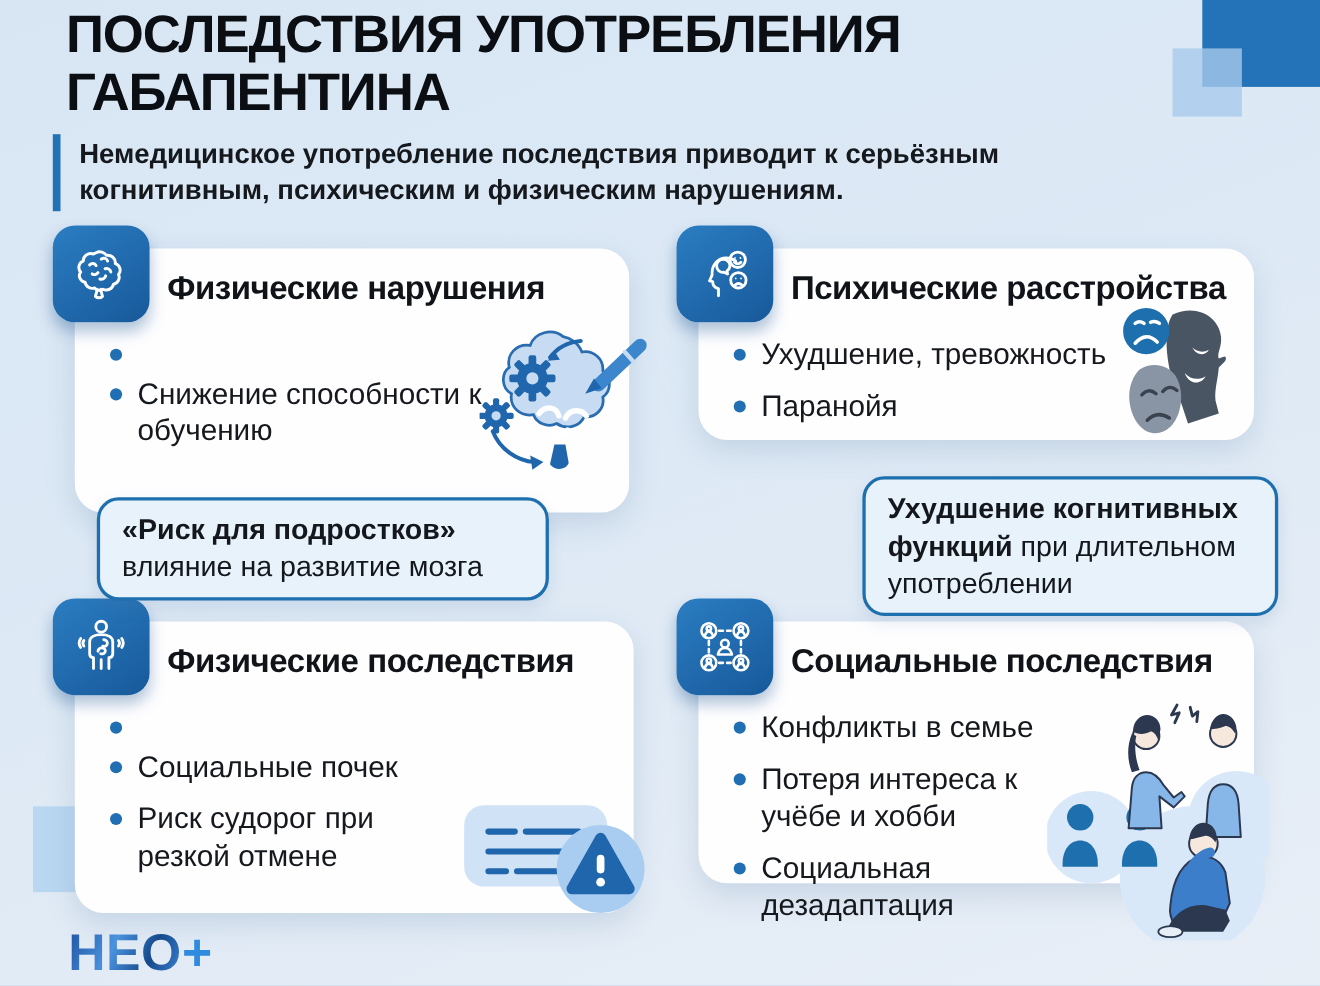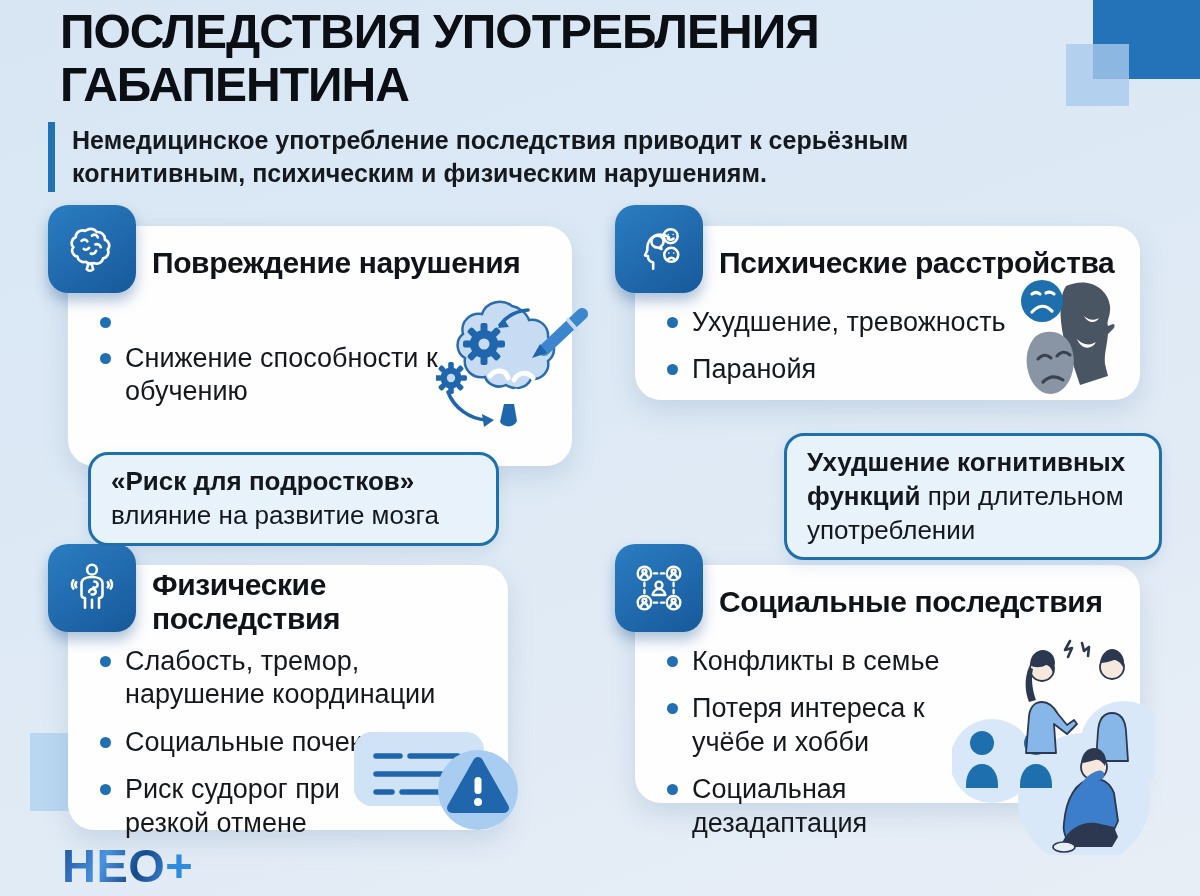--- a/index.html
+++ b/index.html
@@ -15,21 +15,21 @@
 
   
   .title{position:absolute;left:60px;top:6px;font-size:48px;line-height:1.1;font-weight:900;letter-spacing:-1px;color:#0b0e12;}
   .subtitle{position:absolute;left:48px;top:122px;width:930px;border-left:7px solid #2273b5;padding:2px 0 2px 17px;
     font-size:25px;line-height:1.32;font-weight:600;color:#15181c;}
 
   
   .card{position:absolute;background:#fefeff;border-radius:26px;box-shadow:0 10px 26px rgba(88,124,166,.20);}
   .card1{left:68px;top:226px;width:504px;height:240px;}
   .card2{left:635px;top:226px;width:505px;height:174px;}
-  .card3{left:68px;top:565px;width:440px;height:265px;}
+  .card3{left:68px;top:565px;width:508px;height:265px;}
   .card4{left:635px;top:565px;width:505px;height:238px;}
   .tile{position:absolute;left:-20px;top:-21px;width:88px;height:88px;border-radius:20px;
     background:linear-gradient(145deg,#2b7dc2,#17599a);box-shadow:0 8px 14px rgba(26,84,142,.35);
     display:flex;align-items:center;justify-content:center;}
   .card-header{display:flex;align-items:center;height:74px;padding-left:84px;}
   .card-title{font-size:30px;font-weight:800;letter-spacing:-.4px;color:#101419;}
   .bullets{padding:6px 0 0 32px;}
   .bullet{display:flex;align-items:flex-start;margin-bottom:14px;}
   .dot{flex:none;width:11px;height:11px;border-radius:50%;background:#1f6fb2;margin:11px 14px 0 0;}
   .btext{font-size:27px;line-height:1.24;color:#15181c;}
@@ -76,21 +76,21 @@
 
   <div class="card card1">
     <div class="tile">
       <svg width="56" height="56" viewBox="0 0 48 48" fill="none" stroke="#fff" stroke-width="2.3" stroke-linecap="round" stroke-linejoin="round">
         <path d="M18 8.5c-4-1.5-8 1.5-8 5.5-3.5 1-4.5 6-2 8.5-2.5 3 0 7.5 3.5 8 .5 3.5 4 5.5 7.5 4.5 1.5 2 4.5 2.5 6.5 1 3.5 1.5 7.5-.5 8-4 3.5-.5 5.5-4.5 4-7.5 2.5-3 1-7.5-2.5-8.5.5-4-3-7-7-6.5-1.5-2.5-5-3.5-8-2z"></path>
         <path d="M21 36l-1.5 5.5c1.5 1.5 4 1.5 5.5 0L23.5 36"></path>
         <path d="M15 17c1.5-1.5 4-1.5 5 .5M24 12.5c2-1.5 4.5-.5 5 1.5M17 24c1.5 1 3.5.5 4.5-1M27 20c2-.5 4 .5 4.5 2.5M23 28c2 .5 4-.5 4.5-2.5"></path>
       </svg>
     </div>
     <div class="card-header">
-      <div class="card-title">Повреждение нарушения</div>
+      <div class="card-title">Физические нарушения</div>
     </div>
     <div class="bullets">
       <div class="bullet">
           <span class="dot"></span>
         </div>
       <div class="bullet">
           <span class="dot"></span>
           <span class="btext">Снижение способности к обучению</span>
         </div>
     </div>
@@ -223,21 +223,20 @@
         <path d="M21.5 27.5c0-1.5 1.5-2.6 3-2.6 2 0 3.1 1.5 2.6 3-.4 1.3-2 2-3.5 1.5"></path>
         <path d="M10.5 19q-1.6 2.2 0 4.4 M8 17.5q-2.4 3.4 0 7 M37.5 19q1.6 2.2 0 4.4 M40 17.5q2.4 3.4 0 7"></path>
       </svg>
     </div>
     <div class="card-header">
       <div class="card-title">Физические последствия</div>
     </div>
     <div class="bullets">
       <div class="bullet">
           <span class="dot"></span>
-          <span class="btext">Слабость, тремор, нарушение координации</span>
         </div>
       <div class="bullet">
           <span class="dot"></span>
           <span class="btext">Социальные почек</span>
         </div>
       <div class="bullet">
           <span class="dot"></span>
           <span class="btext">Риск судорог при резкой отмене</span>
         </div>
     </div>

